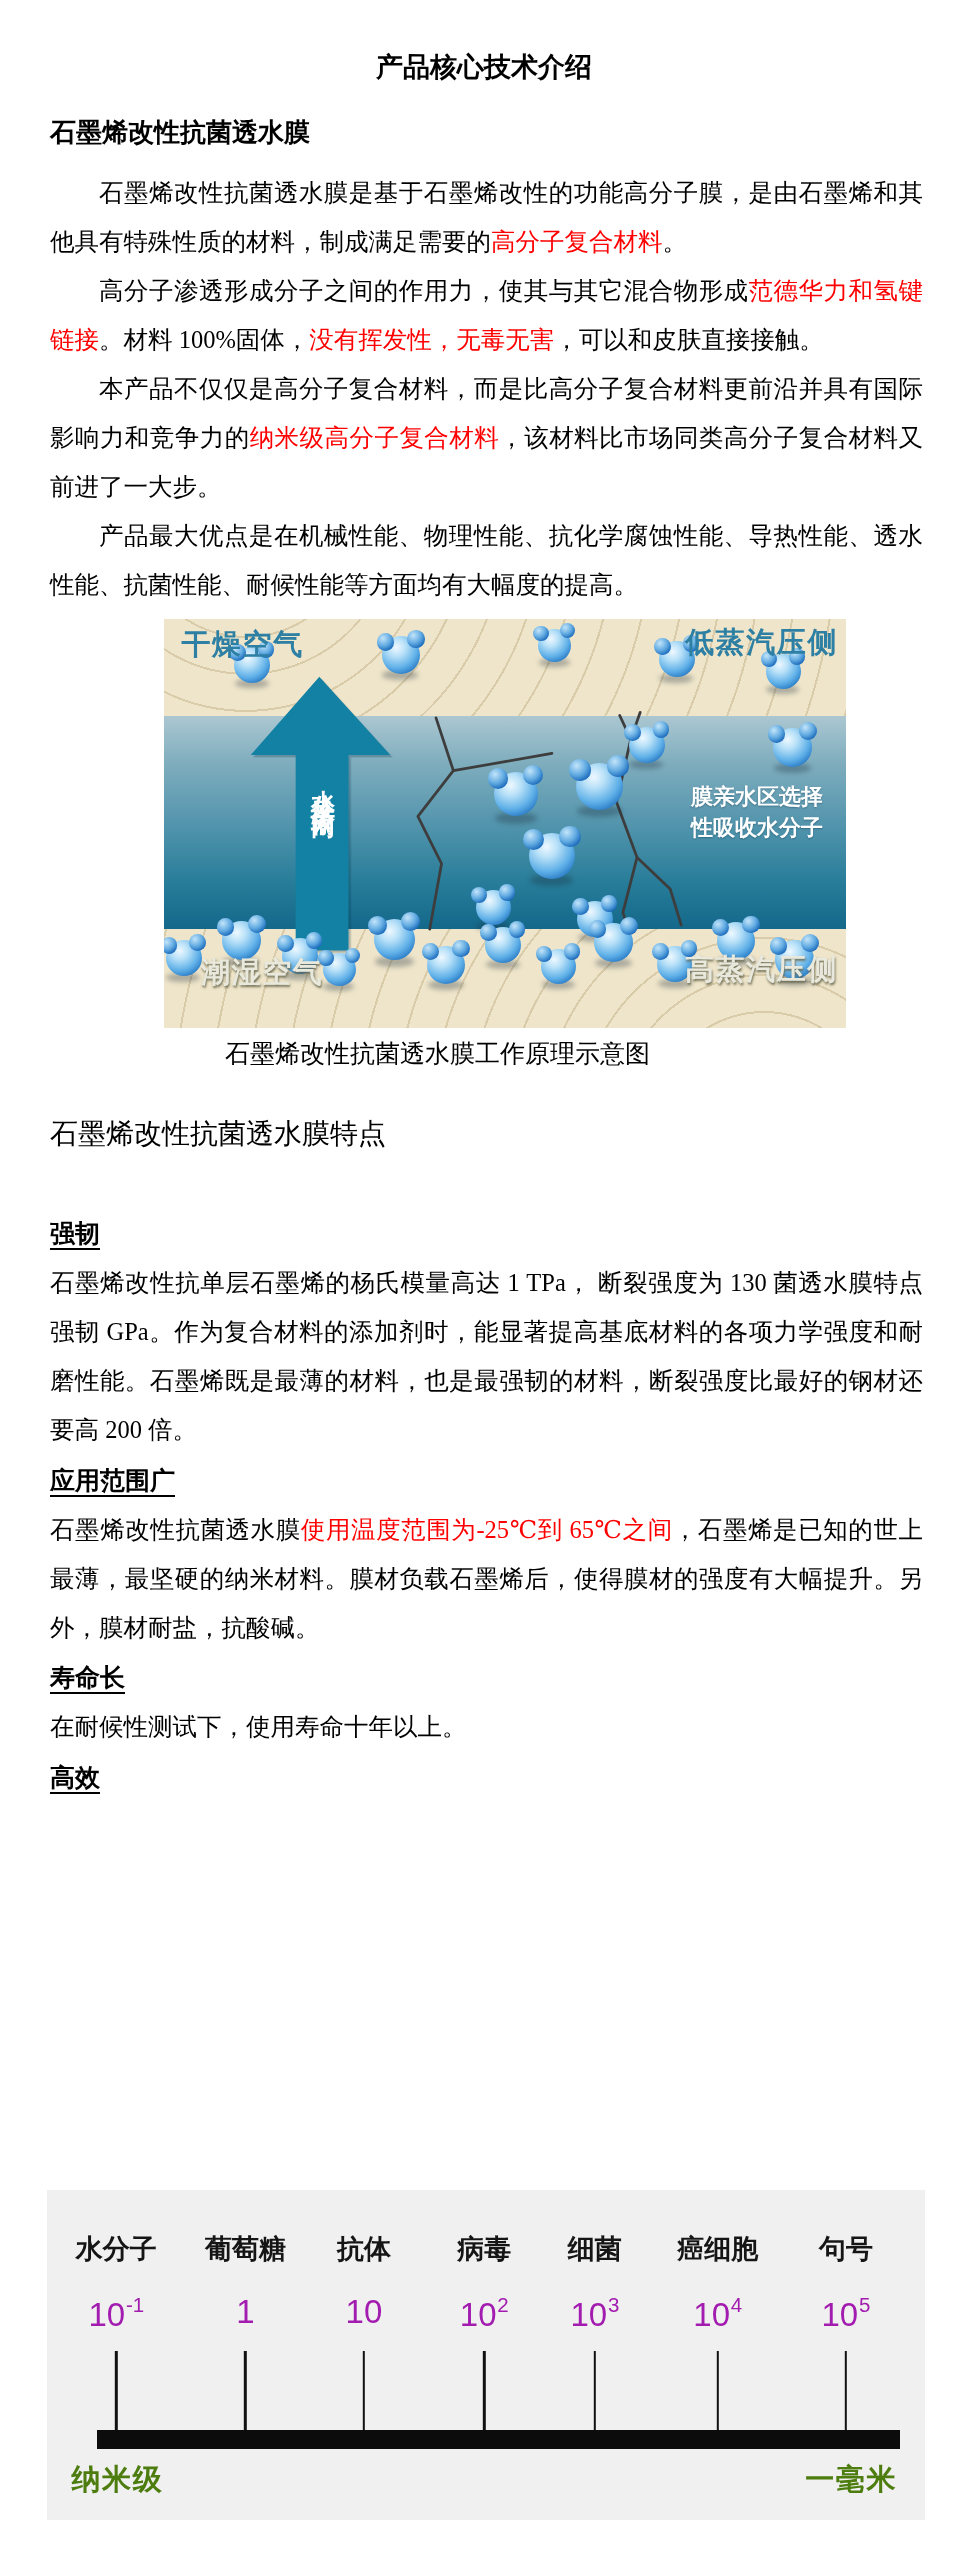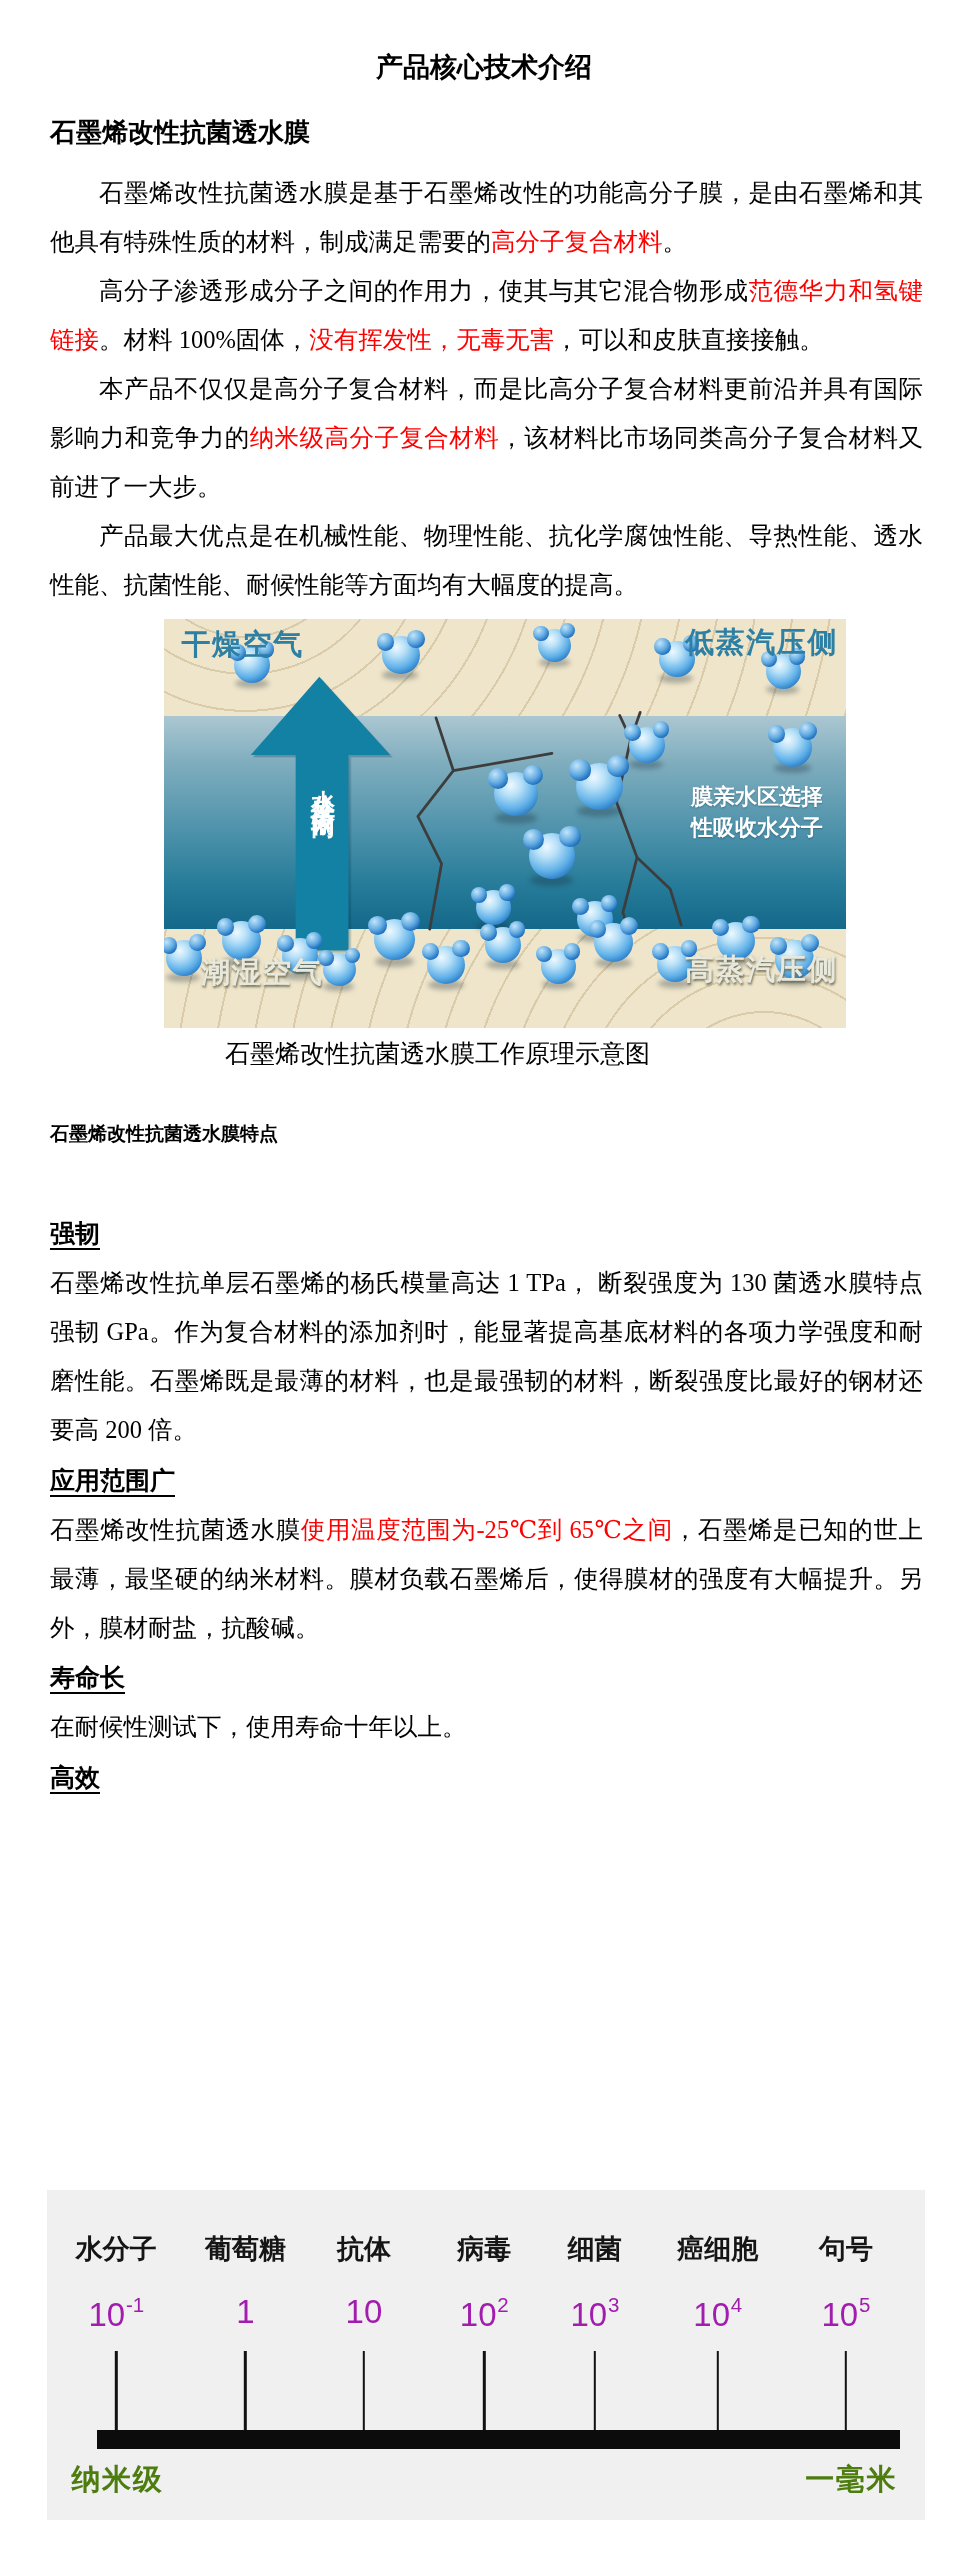--- a/index.html
+++ b/index.html
@@ -44,21 +44,21 @@
   .mol{position:absolute;border-radius:50%;
     background:radial-gradient(circle at 38% 30%, #eef8ff 0%, #b9e1f8 25%, #5fb0e8 58%, #1d6fbe 85%, #0f57a0 100%);}
   .mol::before,.mol::after{content:"";position:absolute;border-radius:50%;width:46%;height:46%;
     background:radial-gradient(circle at 35% 30%, #c2e4f9 0%, #62abe2 45%, #1565b8 80%, #0a4a90 100%);}
   .mol::before{left:-14%;top:-8%;}
   .mol::after{right:-12%;top:-16%;}
   .mol-sh{position:absolute;border-radius:50%;background:rgba(25,45,60,0.32);filter:blur(2.4px);}
 
   
   #caption{top:1029px;left:0;width:875px;text-align:center;font-size:25px;line-height:49px;}
-  #h2{top:1109px;left:50px;font-size:19px;font-weight:bold;line-height:49px;}
+  #h2{top:1109px;left:50px;font-size:28px;font-weight:normal;line-height:49px;}
   #features{top:1209px;left:50px;width:873px;font-size:24.5px;line-height:49px;text-align:justify;text-justify:inter-character;}
   .feature{margin:0 0 1.6px 0;}
   .feature h3{margin:0;font-size:25px;font-weight:bold;line-height:49px;
     text-decoration:underline;text-underline-offset:5.5px;text-decoration-thickness:1.6px;}
   .feature p{margin:0;}
 
   
   #chart{top:2190px;left:47px;width:878px;height:330px;background:#f0f0f0;
     font-family:"Liberation Sans","DejaVu Sans",sans-serif;}
   .cat{position:absolute;top:41px;transform:translateX(-50%);font-size:27px;font-weight:bold;color:#151515;white-space:nowrap;}

